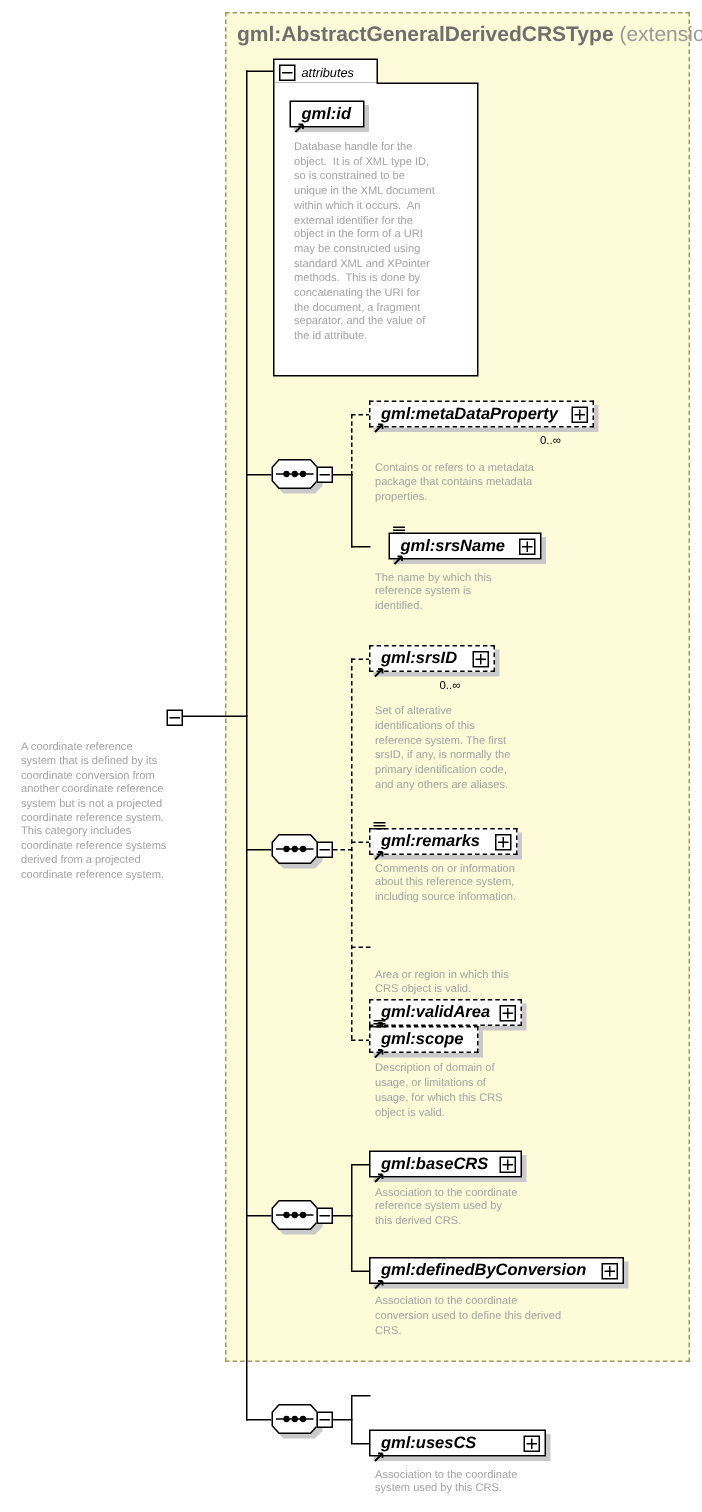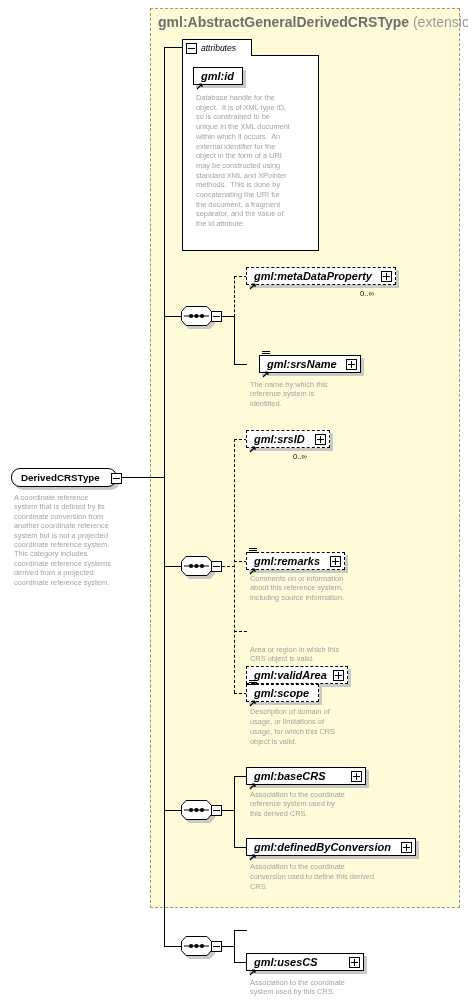--- a/index.html
+++ b/index.html
@@ -56,23 +56,20 @@
   <div class="ext-title" style="left:158px;top:14px;"><span>gml:AbstractGeneralDerivedCRSType</span><span class="suffix"> (extension)</span></div>
 
   <div class="ln v" style="left:164px;top:47px;height:900px;"></div>
   <div class="ln h" style="left:164px;top:47px;width:18px;"></div>
   <div class="ln h" style="left:164px;top:316px;width:17px;"></div>
   <div class="ln h" style="left:164px;top:566px;width:17px;"></div>
   <div class="ln h" style="left:164px;top:810px;width:17px;"></div>
   <div class="ln h" style="left:164px;top:946px;width:17px;"></div>
 
   <div class="ln h" style="left:122px;top:477px;width:43px;"></div>
-  <div class="typebox" style="left:11px;top:468px;width:106px;height:19px;">
-    <span class="lbl">DerivedCRSType</span>
-  </div>
   <div class="pm" style="left:111px;top:473px;"></div>
   <div class="desc" style="left:14px;top:493px;">A coordinate reference
 system that is defined by its
 coordinate conversion from
 another coordinate reference
 system but is not a projected
 coordinate reference system.
 This category includes
 coordinate reference systems
 derived from a projected
@@ -127,20 +124,23 @@
   <div class="ebox opt" style="left:246px;top:267px;width:150px;padding-left:35px;">
     <span class="lbl">gml:metaDataProperty</span>
     <span class="pm plus exp"></span>
     <span class="refarrow">
       <svg width="8" height="8" viewBox="0 0 8 8">
           <path d="M1,7 L6,2 M6,2 L6,5 M6,2 L3,2" stroke="#000" stroke-width="1.2" fill="none"></path>
         </svg>
     </span>
   </div>
   <div class="occurs" style="left:360px;top:289px;">0..∞</div>
+  <div class="desc" style="left:250px;top:307px;">Contains or refers to a metadata
+package that contains metadata
+properties.</div>
 
   <div class="ebox" style="left:246px;top:355px;width:102px;margin-left:13px;">
     <span class="seqglyph">
         <i></i>
         <i></i>
         <i></i>
       </span>
     <span class="lbl">gml:srsName</span>
     <span class="pm plus exp"></span>
     <span class="refarrow">
@@ -174,20 +174,26 @@
   <div class="ebox opt" style="left:246px;top:430px;width:84px;">
     <span class="lbl">gml:srsID</span>
     <span class="pm plus exp"></span>
     <span class="refarrow">
       <svg width="8" height="8" viewBox="0 0 8 8">
           <path d="M1,7 L6,2 M6,2 L6,5 M6,2 L3,2" stroke="#000" stroke-width="1.2" fill="none"></path>
         </svg>
     </span>
   </div>
   <div class="occurs" style="left:293px;top:452px;">0..∞</div>
+  <div class="desc" style="left:250px;top:469px;line-height:9.8px;">Set of alterative
+identifications of this
+reference system. The first
+srsID, if any, is normally the
+primary identification code,
+and any others are aliases.</div>
 
   <div class="ebox opt" style="left:246px;top:552px;width:99px;">
     <span class="seqglyph">
         <i></i>
         <i></i>
         <i></i>
       </span>
     <span class="lbl">gml:remarks</span>
     <span class="pm plus exp"></span>
     <span class="refarrow">
@@ -239,21 +245,21 @@
         <circle cx="16.5" cy="11" r="2.1" fill="#000"></circle>
         <circle cx="22" cy="11" r="2.1" fill="#000"></circle>
     </svg>
   </div>
   <div class="pm" style="left:211px;top:805px;"></div>
   <div class="ln h" style="left:222px;top:810px;width:13px;"></div>
   <div class="ln v" style="left:234px;top:776px;height:71px;"></div>
   <div class="ln h" style="left:234px;top:776px;width:13px;"></div>
   <div class="ln h" style="left:234px;top:847px;width:13px;"></div>
 
-  <div class="ebox" style="left:246px;top:767px;width:120px;">
+  <div class="ebox" style="left:246px;top:767px;width:102px;">
     <span class="lbl">gml:baseCRS</span>
     <span class="pm plus exp"></span>
     <span class="refarrow">
       <svg width="8" height="8" viewBox="0 0 8 8">
           <path d="M1,7 L6,2 M6,2 L6,5 M6,2 L3,2" stroke="#000" stroke-width="1.2" fill="none"></path>
         </svg>
     </span>
   </div>
   <div class="desc" style="left:250px;top:790px;">Association to the coordinate
 reference system used by

